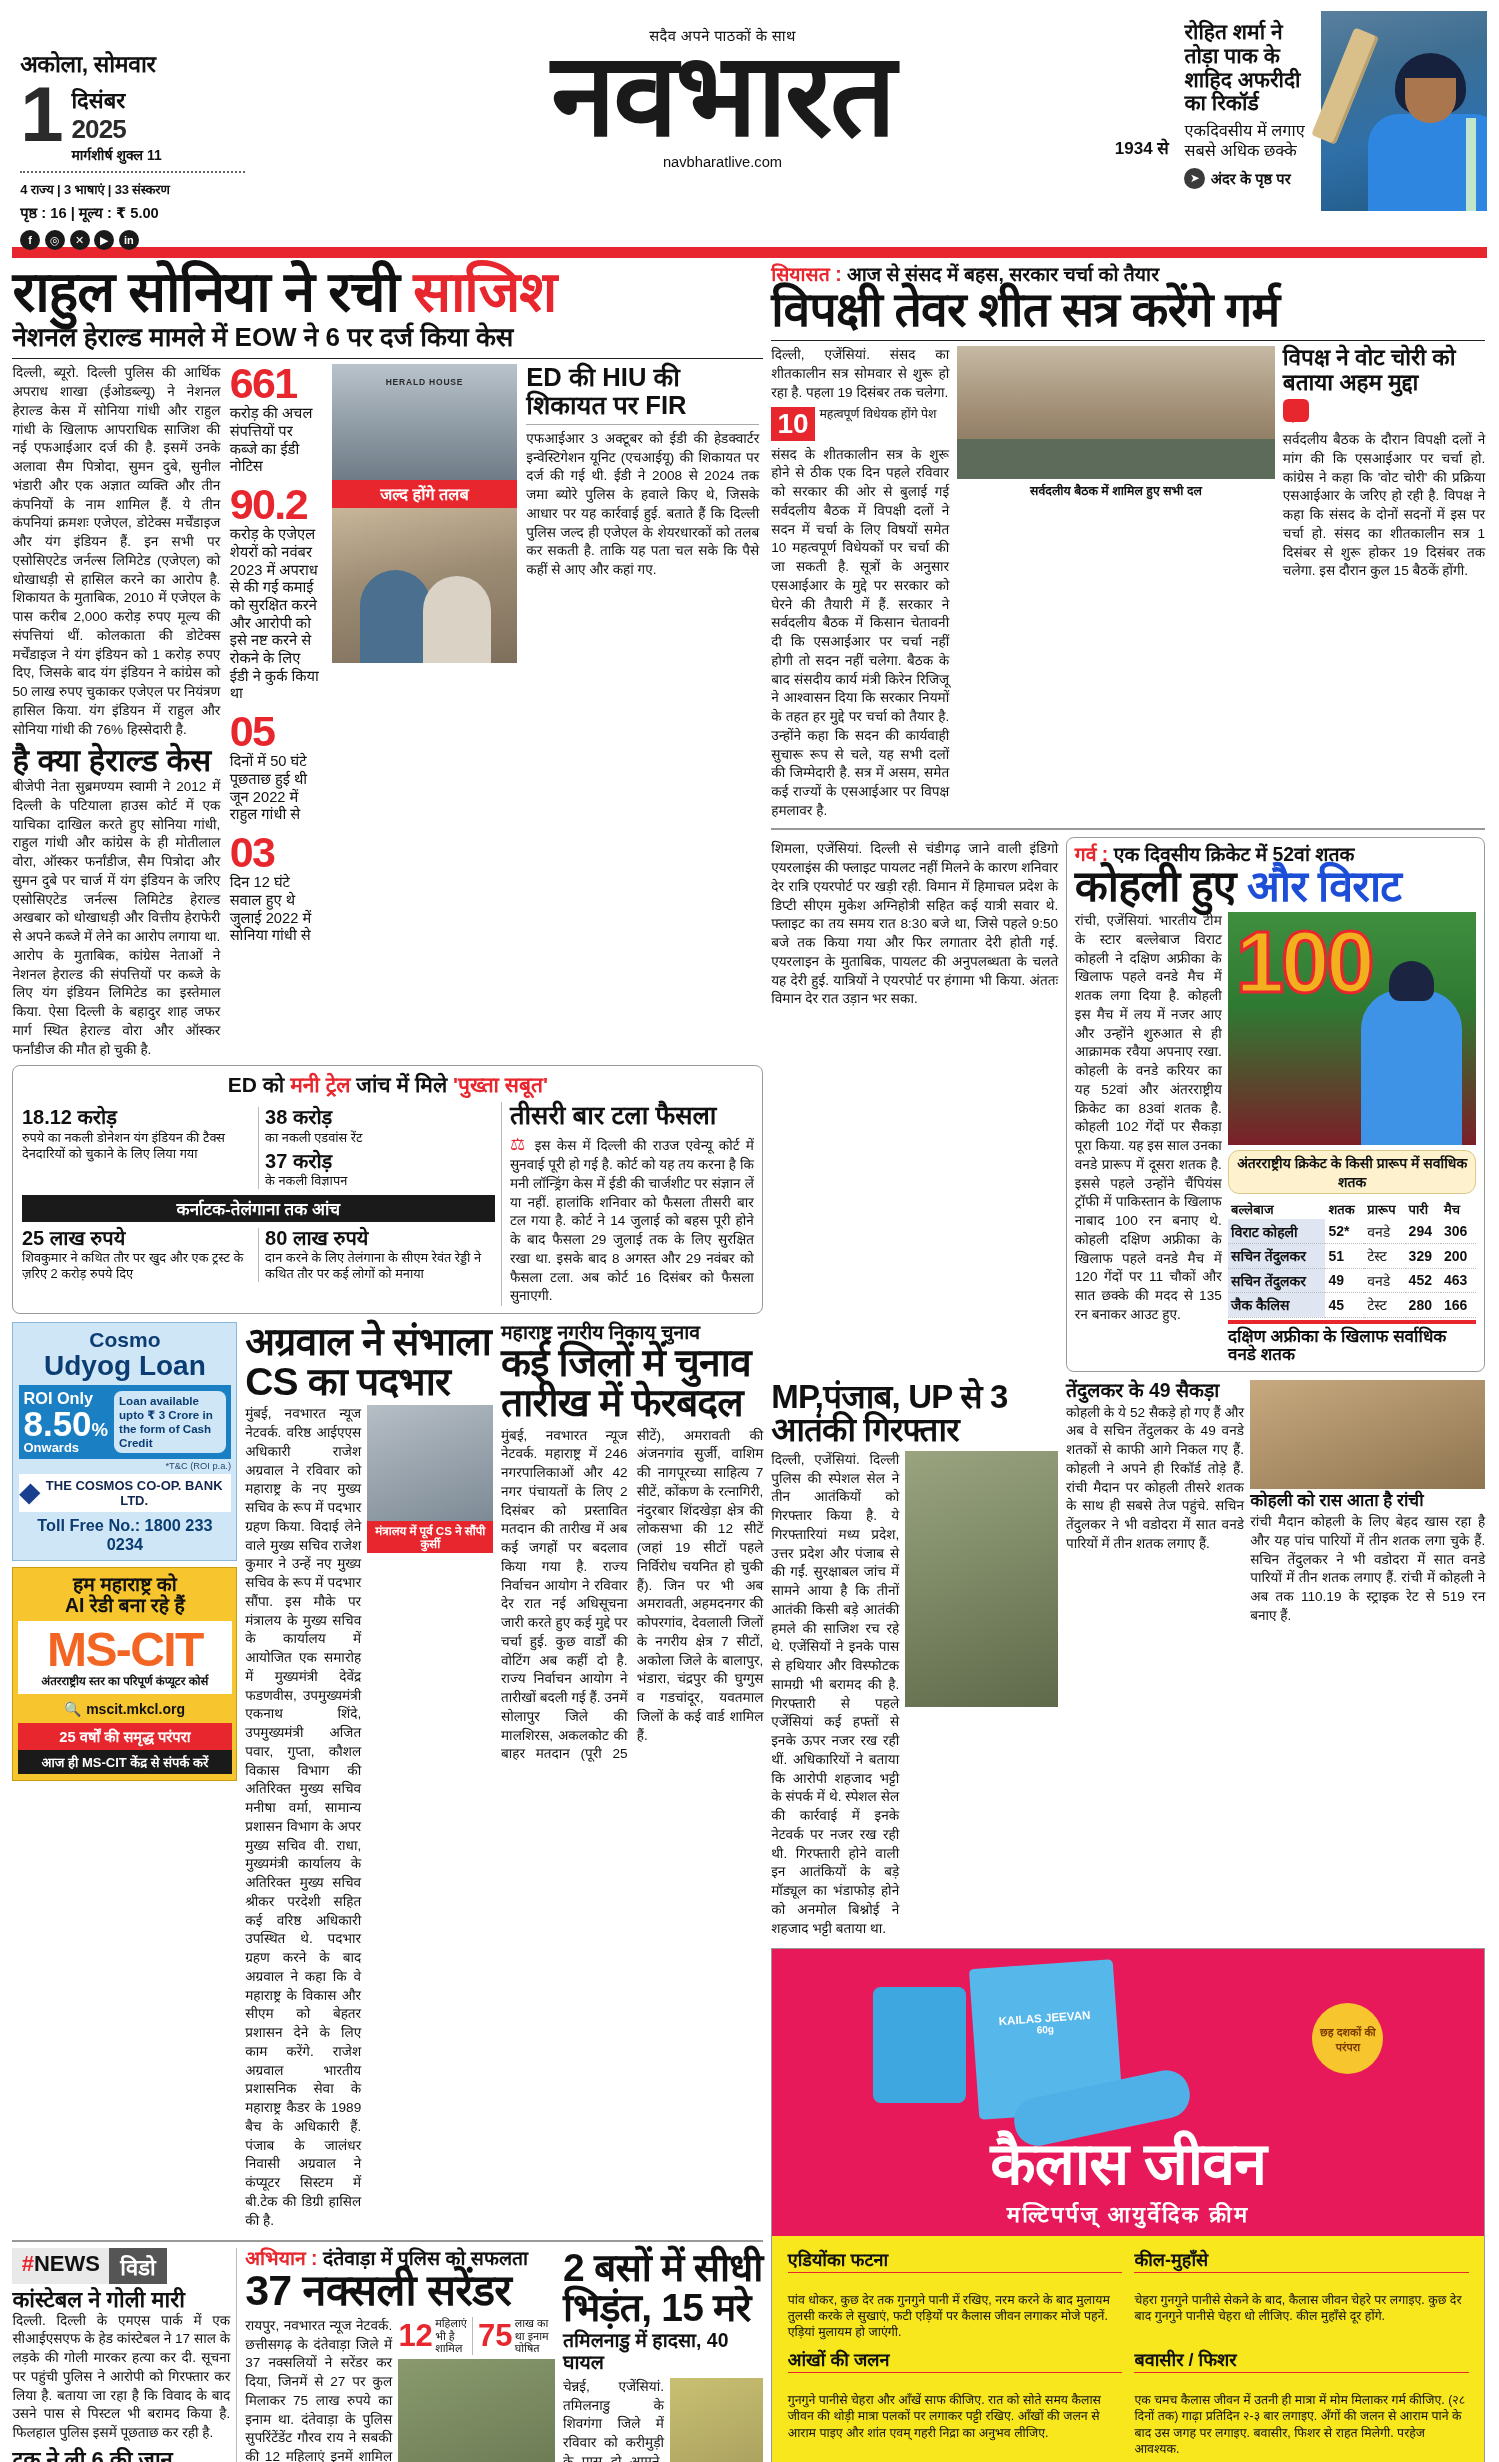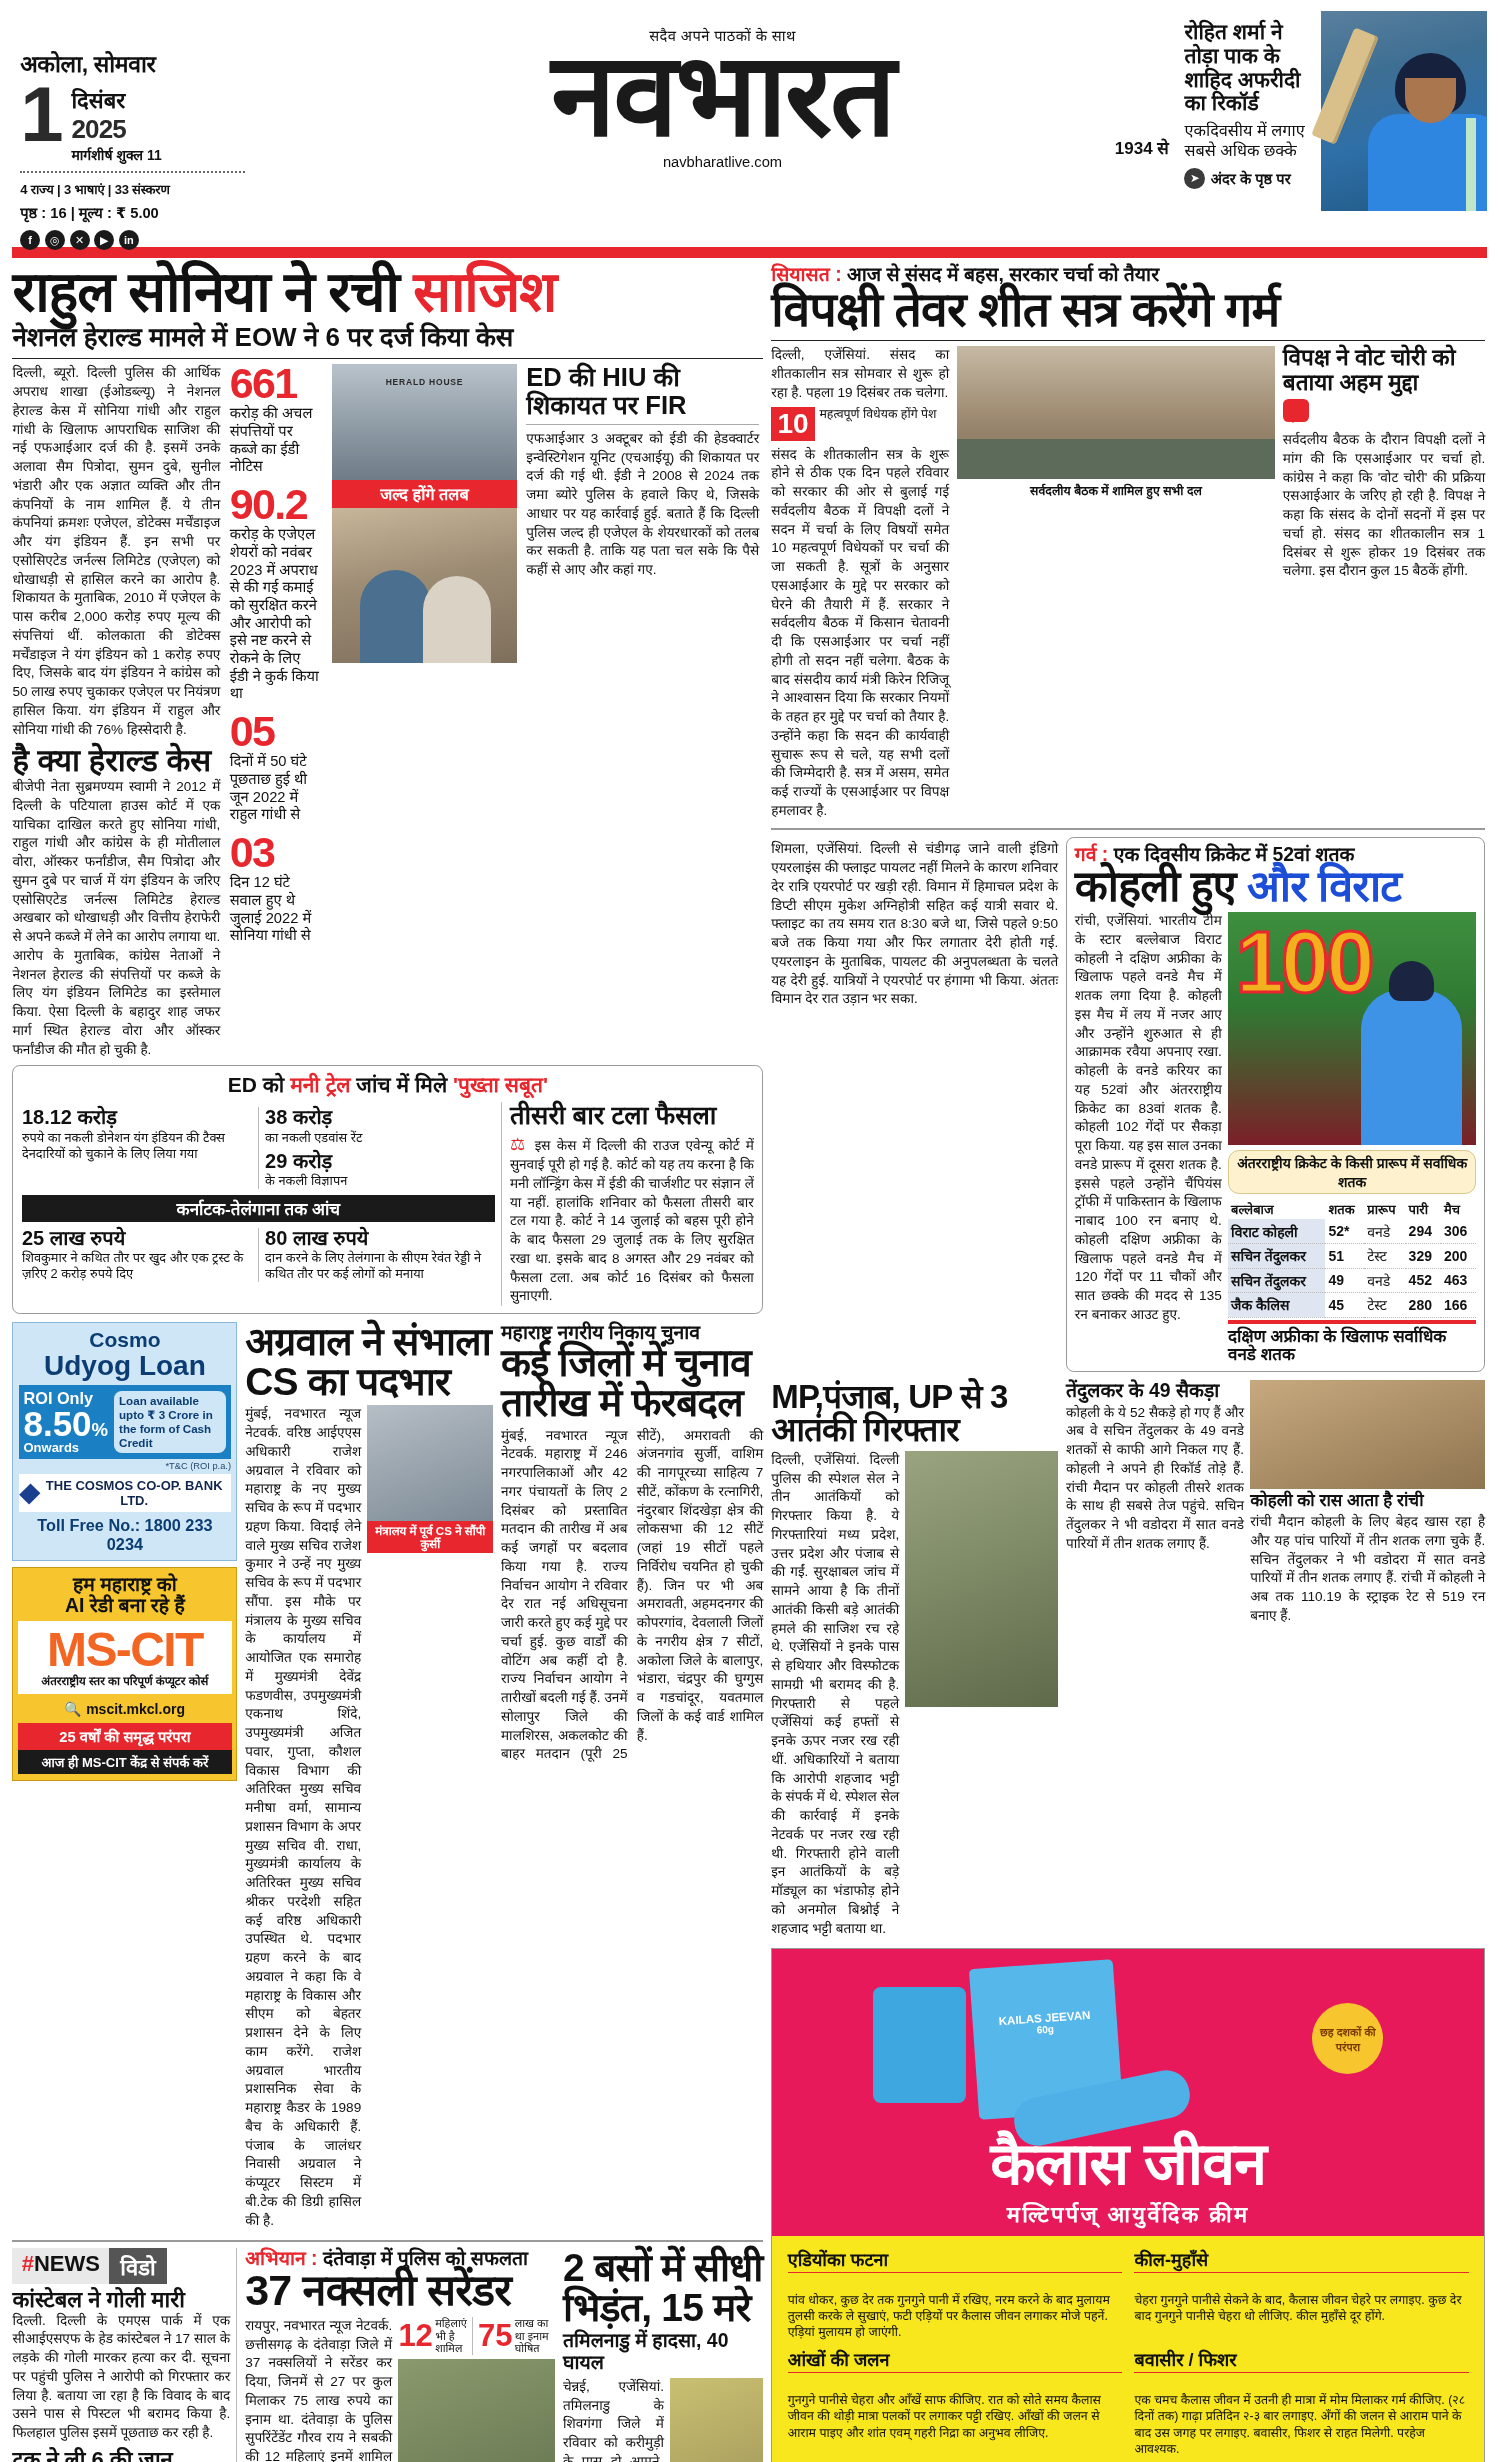--- a/index.html
+++ b/index.html
@@ -295,21 +295,21 @@
         <div class="mt-grid">
           <div style="width:473px">
             <div class="mt-grid">
               <div class="mt-col">
                 <div class="mt-amt">18.12 करोड़</div>
                 <div class="mt-cap">रुपये का नकली डोनेशन यंग इंडियन की टैक्स देनदारियों को चुकाने के लिए लिया गया</div>
               </div>
               <div class="mt-col vdiv" style="padding-left:6.2px">
                 <div class="mt-amt">38 करोड़</div>
                 <div class="mt-cap">का नकली एडवांस रेंट</div>
-                <div class="mt-amt" style="margin-top:4.7px">29 करोड़</div>
+                <div class="mt-amt" style="margin-top:4.7px">37 करोड़</div>
                 <div class="mt-cap">के नकली विज्ञापन</div>
               </div>
             </div>
             <div class="blackbar">कर्नाटक-तेलंगाना तक आंच</div>
             <div class="mt-grid">
               <div class="mt-col">
                 <div class="mt-amt">25 लाख रुपये</div>
                 <div class="mt-cap">शिवकुमार ने कथित तौर पर खुद और एक ट्रस्ट के ज़रिए 2 करोड़ रुपये दिए</div>
               </div>
               <div class="mt-col vdiv" style="padding-left:6.2px">

